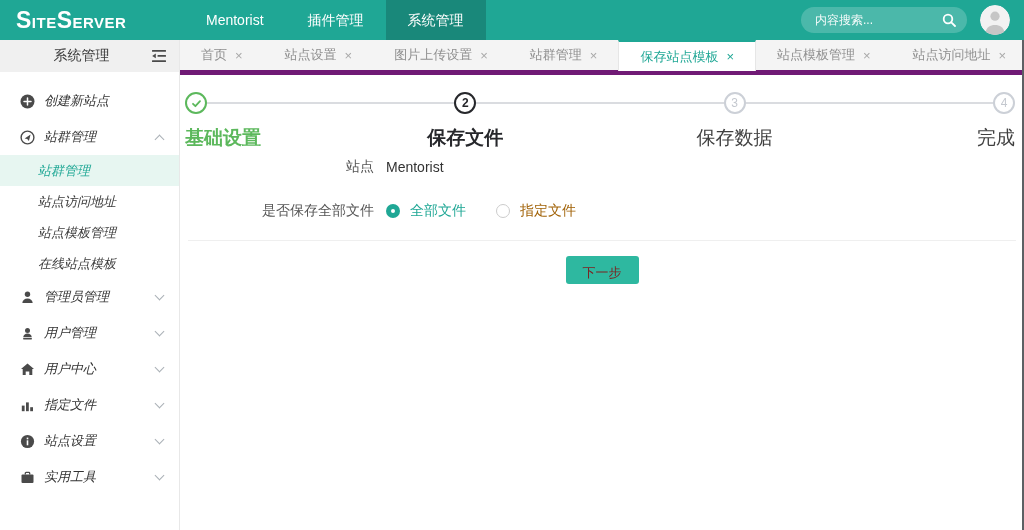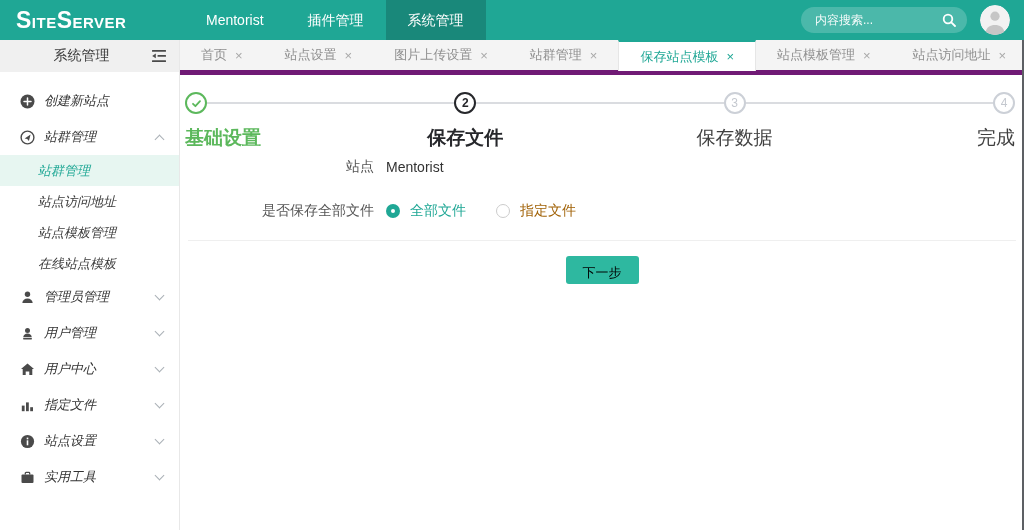--- a/index.html
+++ b/index.html
@@ -74,21 +74,21 @@
   .form-value{margin-left:12px;font-size:14px;color:#333;font-weight:500;}
   .radios{display:flex;align-items:center;margin-left:12px;}
   .radio-opt{display:flex;align-items:center;margin-right:30px;cursor:pointer;font-size:14px;color:#a16207;}
   .radio-dot{width:14px;height:14px;border-radius:50%;margin-right:10px;display:flex;align-items:center;justify-content:center;flex:none;}
   .radio-dot.sel{background:var(--teal);}
   .radio-dot.sel .dot-inner{width:4px;height:4px;background:#fff;border-radius:50%;}
   .radio-dot.unsel{border:1px solid #ccc;background:#fff;}
   .radio-opt.sel{color:var(--teal);}
   .divider{margin:18px 8px 0;border-top:1px solid #efefef;}
   .btn-row{text-align:center;margin-top:15px;}
-  .next-btn{background:var(--btn);color:#000000;border:none;border-radius:3px;height:28px;padding:8px 17px;font-size:13px;cursor:pointer;}
+  .next-btn{background:var(--btn);color:#7f1d1d;border:none;border-radius:3px;height:28px;padding:8px 17px;font-size:13px;cursor:pointer;}
 </style>
 </head>
 <body>
 
 <header class="topbar">
   <div class="logo">
     <span class="big">S</span>
       <span class="small">ITE</span>
       <span class="big">S</span>
       <span class="small">ERVER</span>

